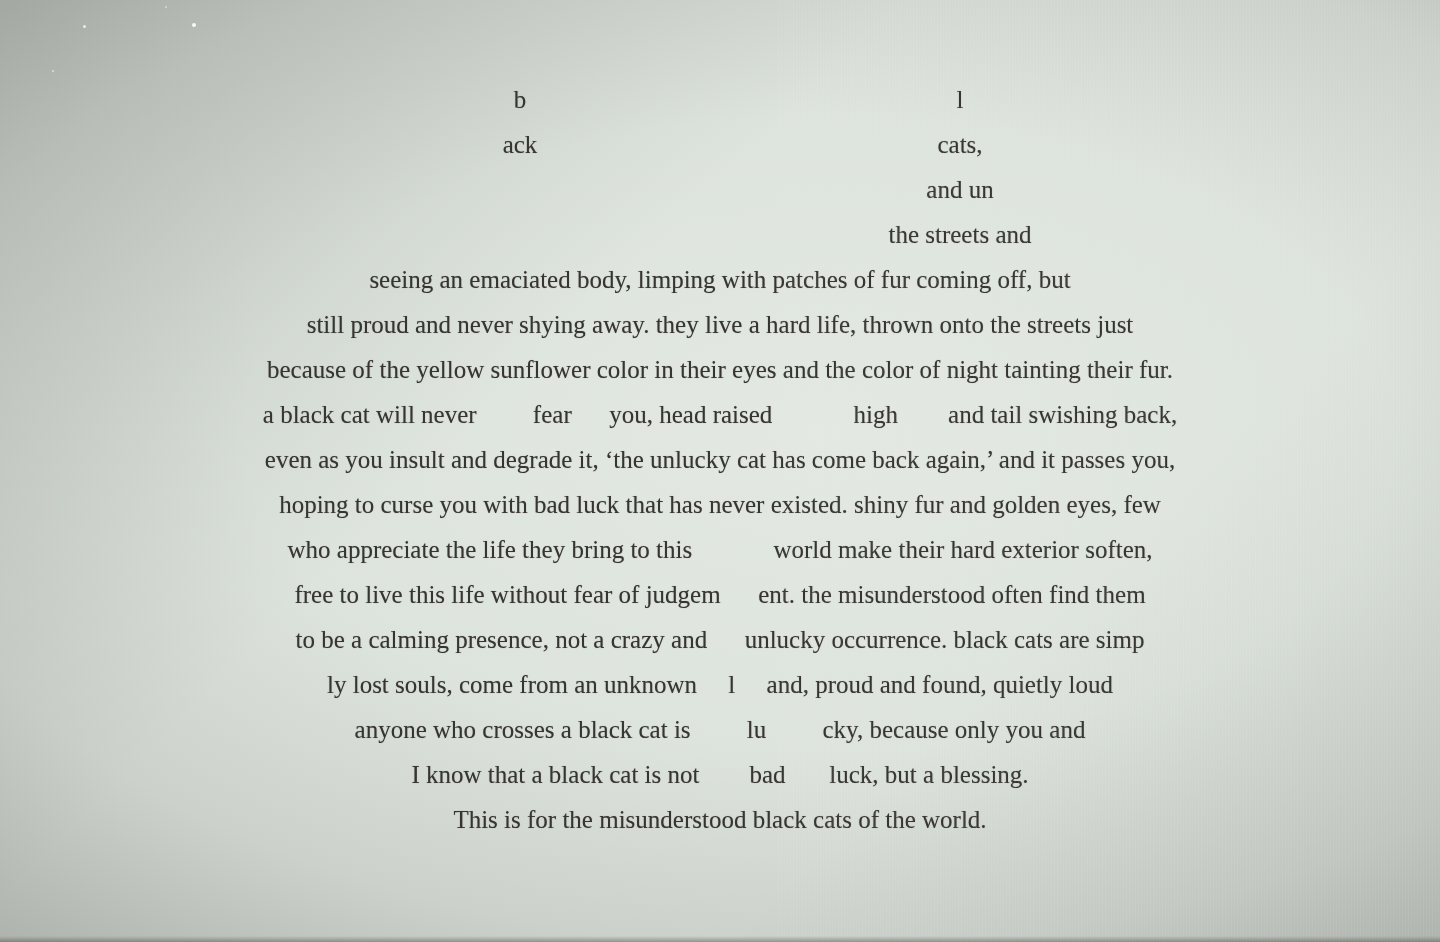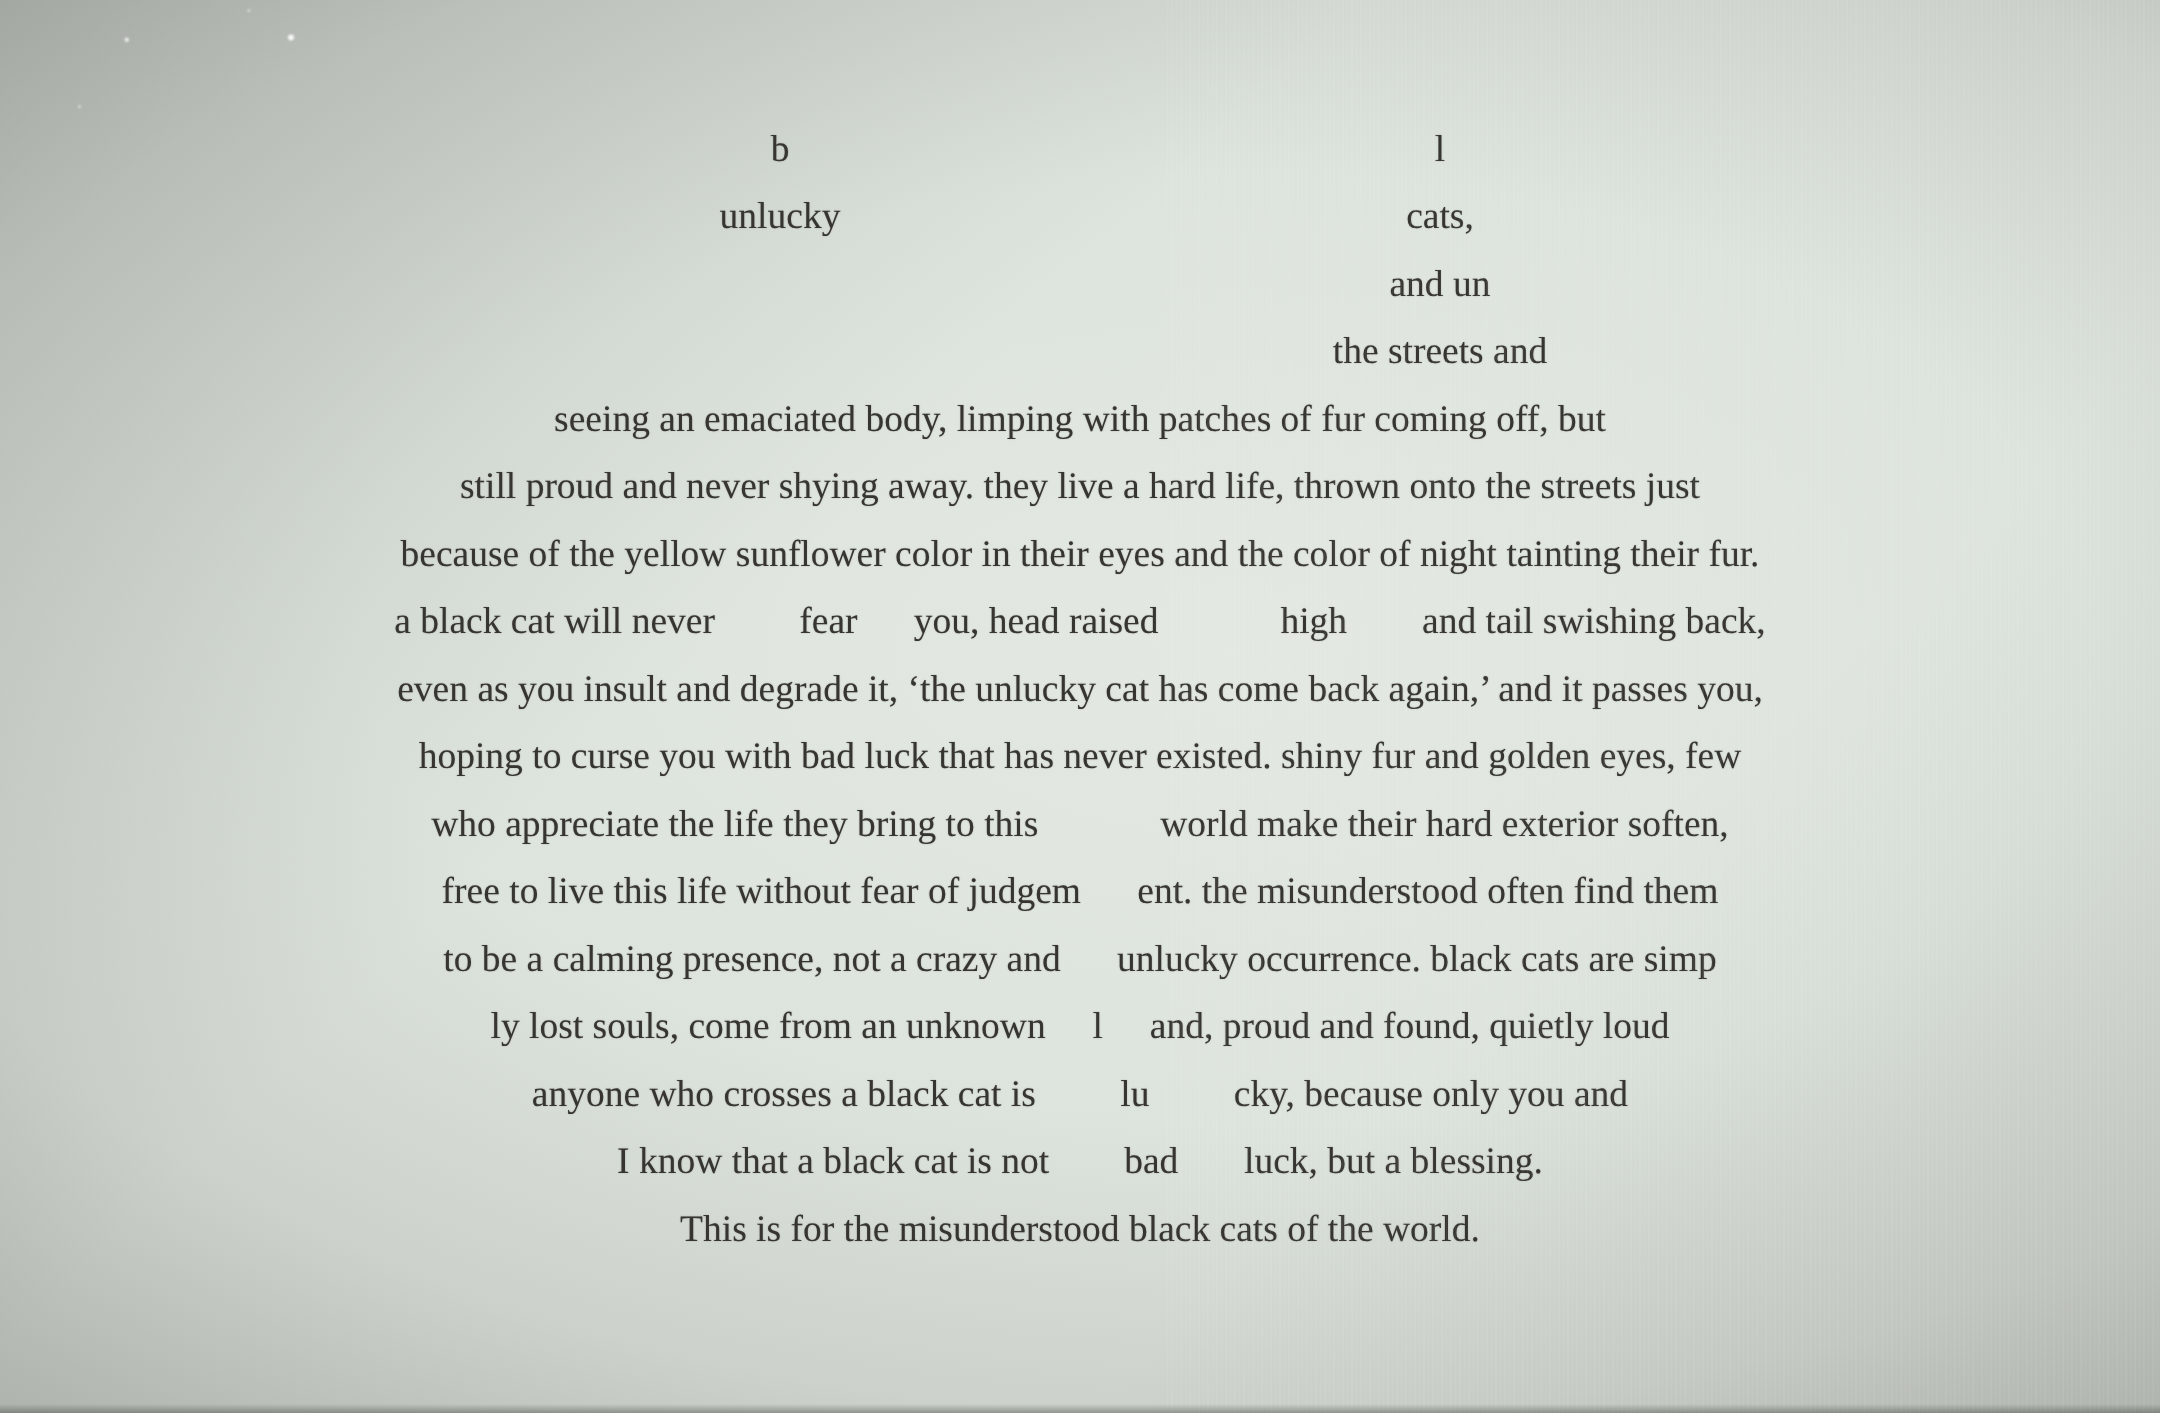--- a/index.html
+++ b/index.html
@@ -86,22 +86,22 @@
   <div class="speck s3"></div>
   <div class="speck s4"></div>
 
   <div class="poem">
 
     <div class="ears">
       <div class="ear">
 
           <div class="line">b</div>
 
+          <div class="line">ack</div>
 
-          <div class="line">unlucky</div>
 
         </div>
       <div class="ear-gap"></div>
       <div class="ear">
 
           <div class="line">l</div>
 
           <div class="line">cats,</div>
 
           <div class="line">and un</div>

